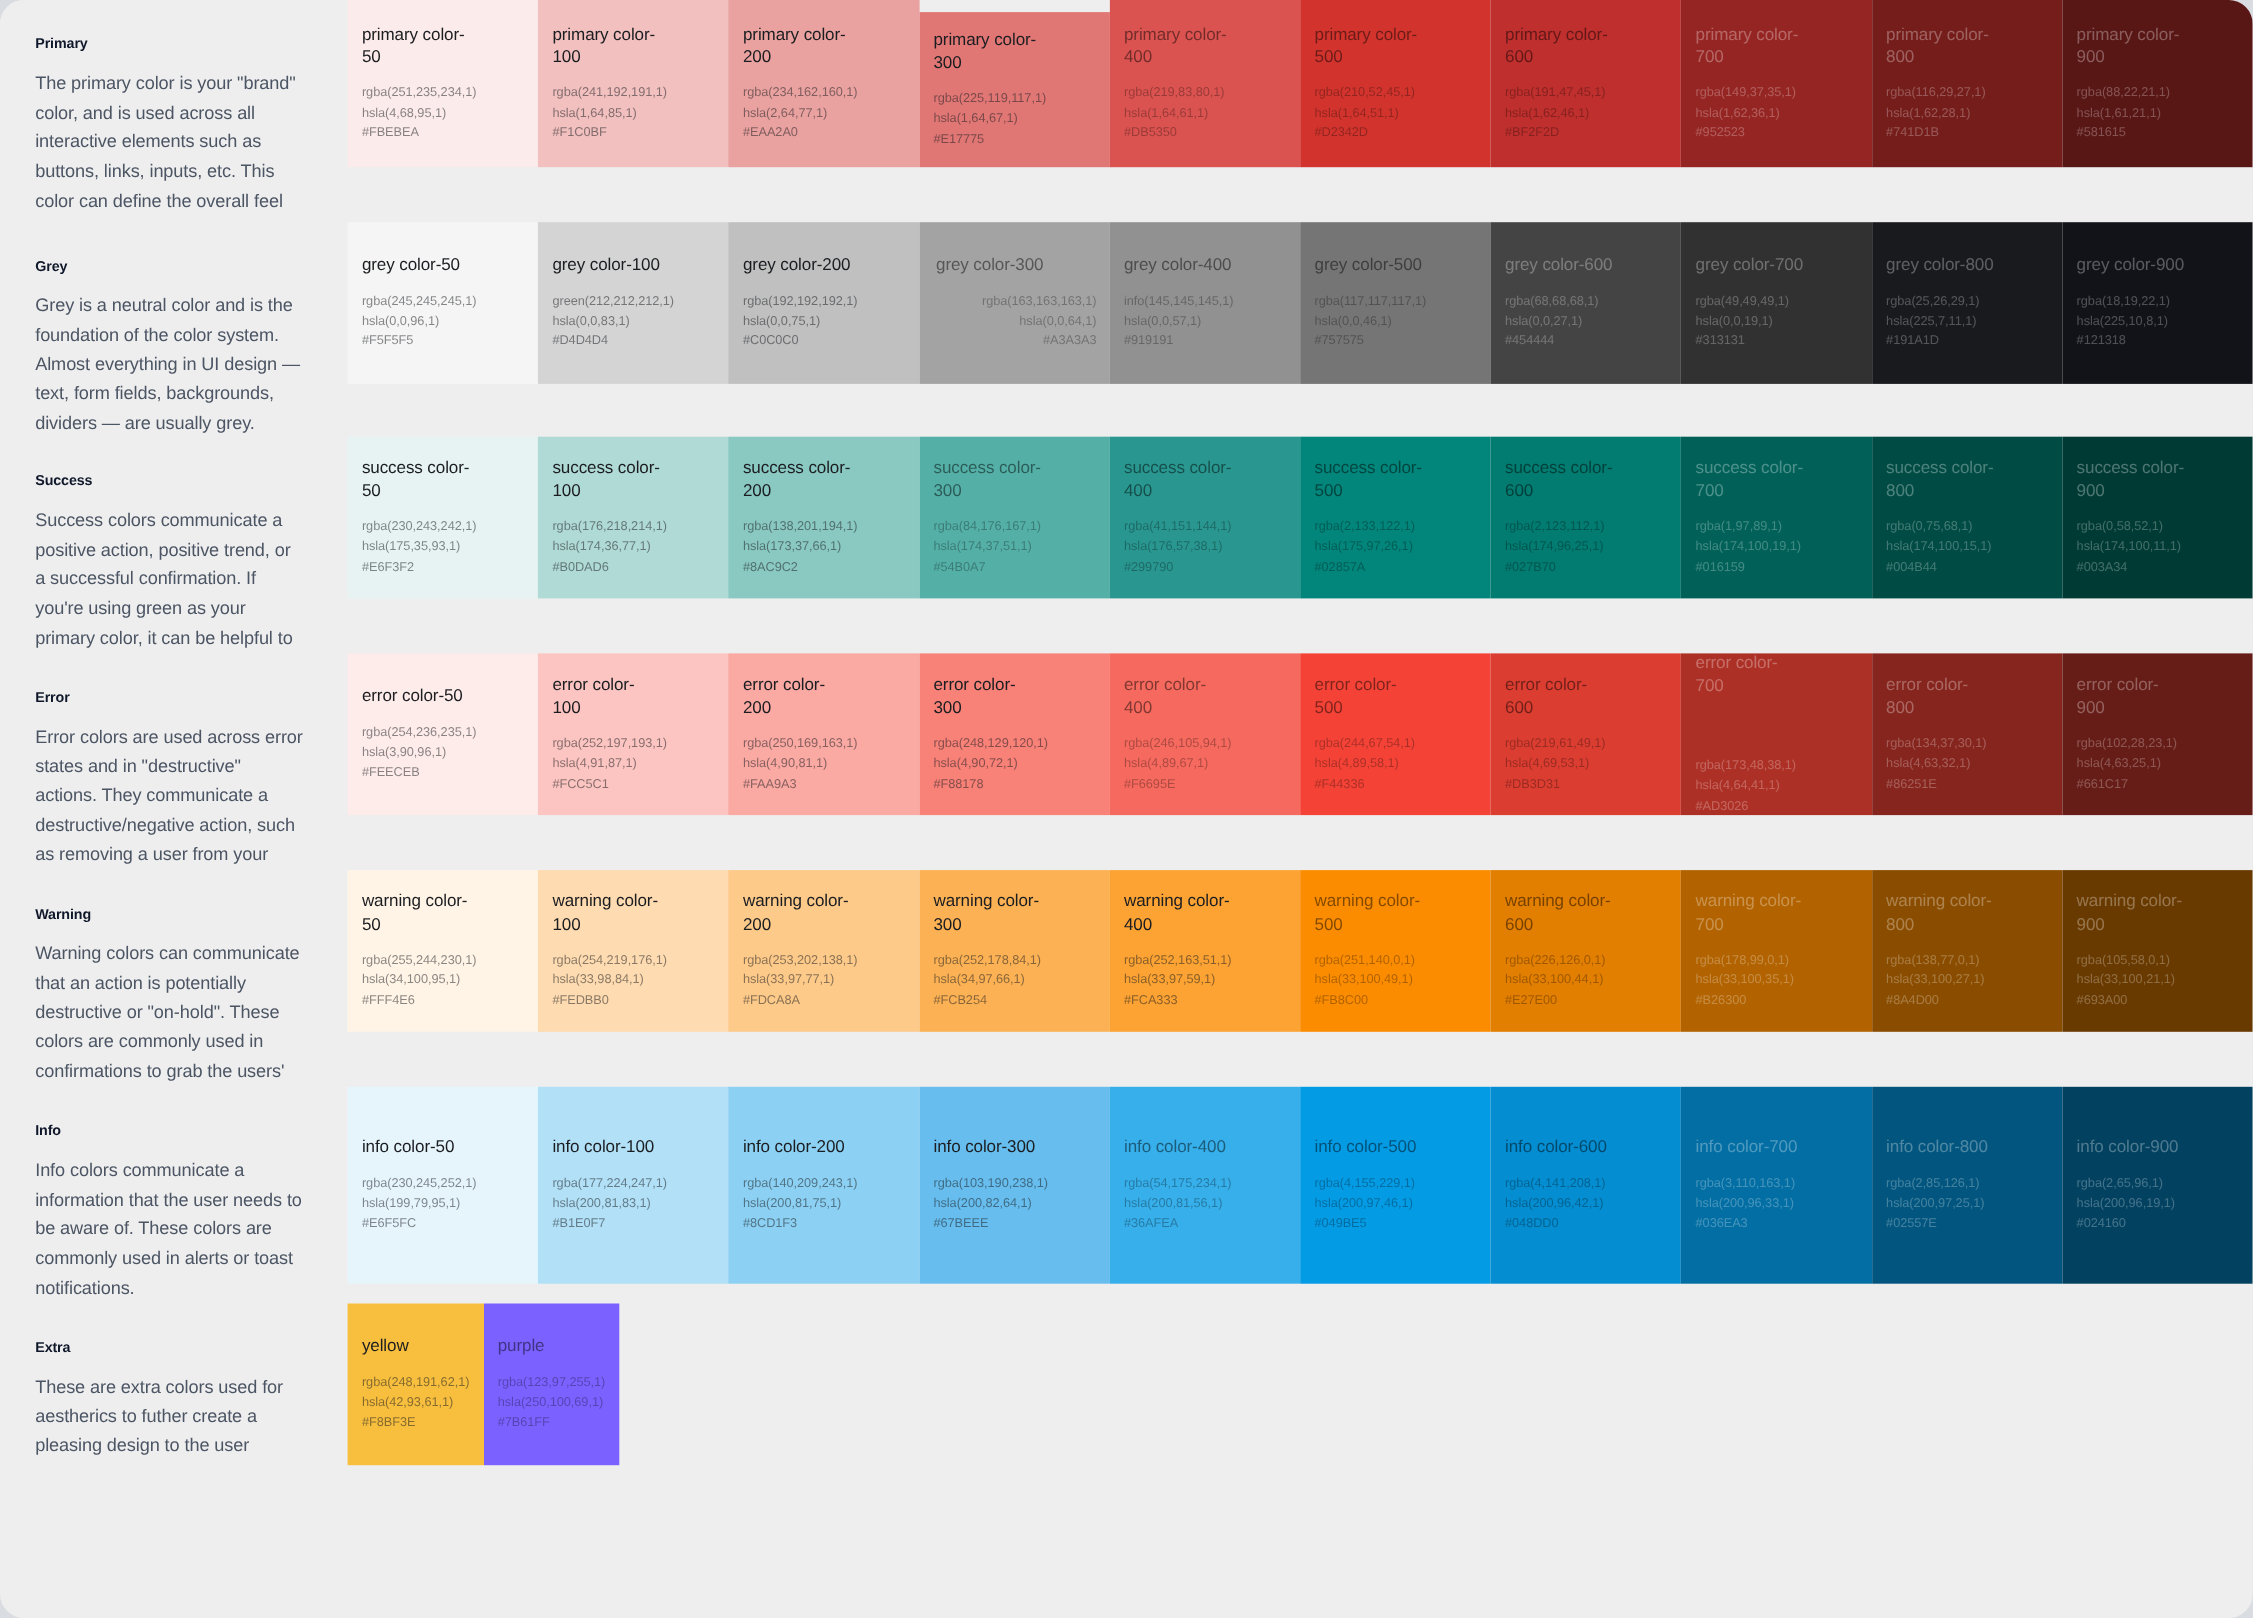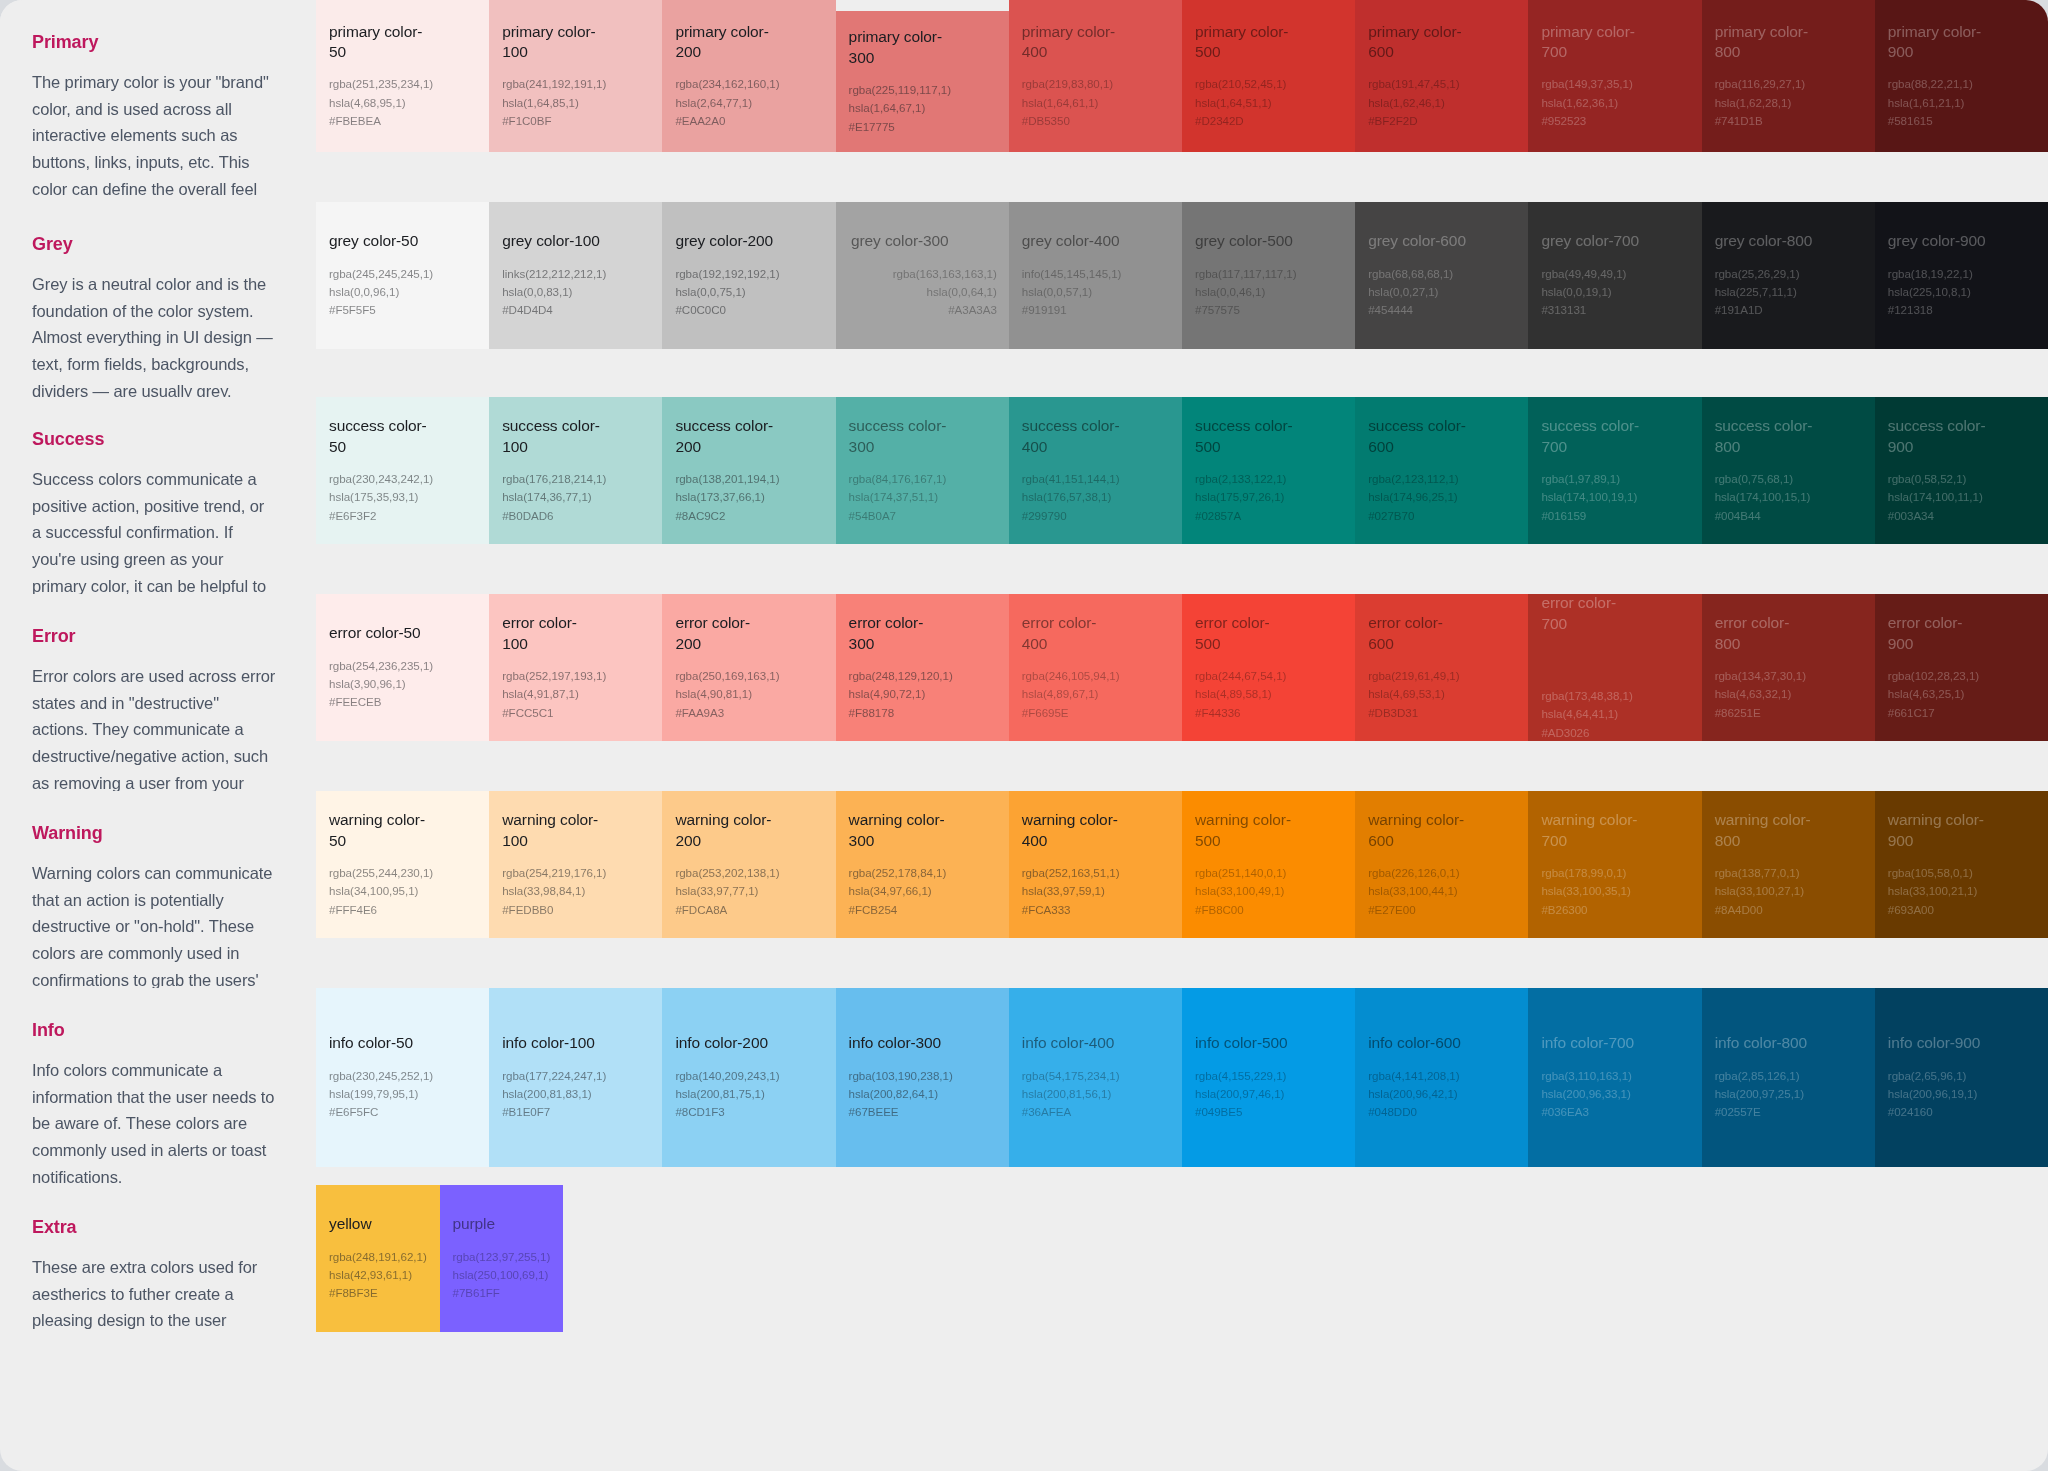--- a/index.html
+++ b/index.html
@@ -30,23 +30,23 @@
   }
 
   .desc-col {
     width: 316px;
     flex: 0 0 316px;
     background: #eeeeee;
     padding: 32px 40px 10px 32px;
   }
 
   .desc-title {
-    font-size: 18px;
+    font-size: 13px;
     font-weight: bold;
-    color: #be185d;
+    color: #0f172a;
     letter-spacing: -0.1px;
     margin-bottom: 16px;
     white-space: nowrap;
   }
 
   .desc-body {
     font-size: 16.5px;
     line-height: 1.62;
     color: #4c5564;
     letter-spacing: -0.1px;
@@ -217,21 +217,21 @@
             <div class="sw-name">grey color-50</div>
             <div class="sw-vals">
               <div>rgba(245,245,245,1)</div>
               <div>hsla(0,0,96,1)</div>
               <div>#F5F5F5</div>
             </div>
           </div>
           <div class="swatch" style="background: rgb(212, 212, 212);">
             <div class="sw-name">grey color-100</div>
             <div class="sw-vals">
-              <div>links(212,212,212,1)</div>
+              <div>green(212,212,212,1)</div>
               <div>hsla(0,0,83,1)</div>
               <div>#D4D4D4</div>
             </div>
           </div>
           <div class="swatch" style="background: rgb(192, 192, 192);">
             <div class="sw-name">grey color-200</div>
             <div class="sw-vals">
               <div>rgba(192,192,192,1)</div>
               <div>hsla(0,0,75,1)</div>
               <div>#C0C0C0</div>

